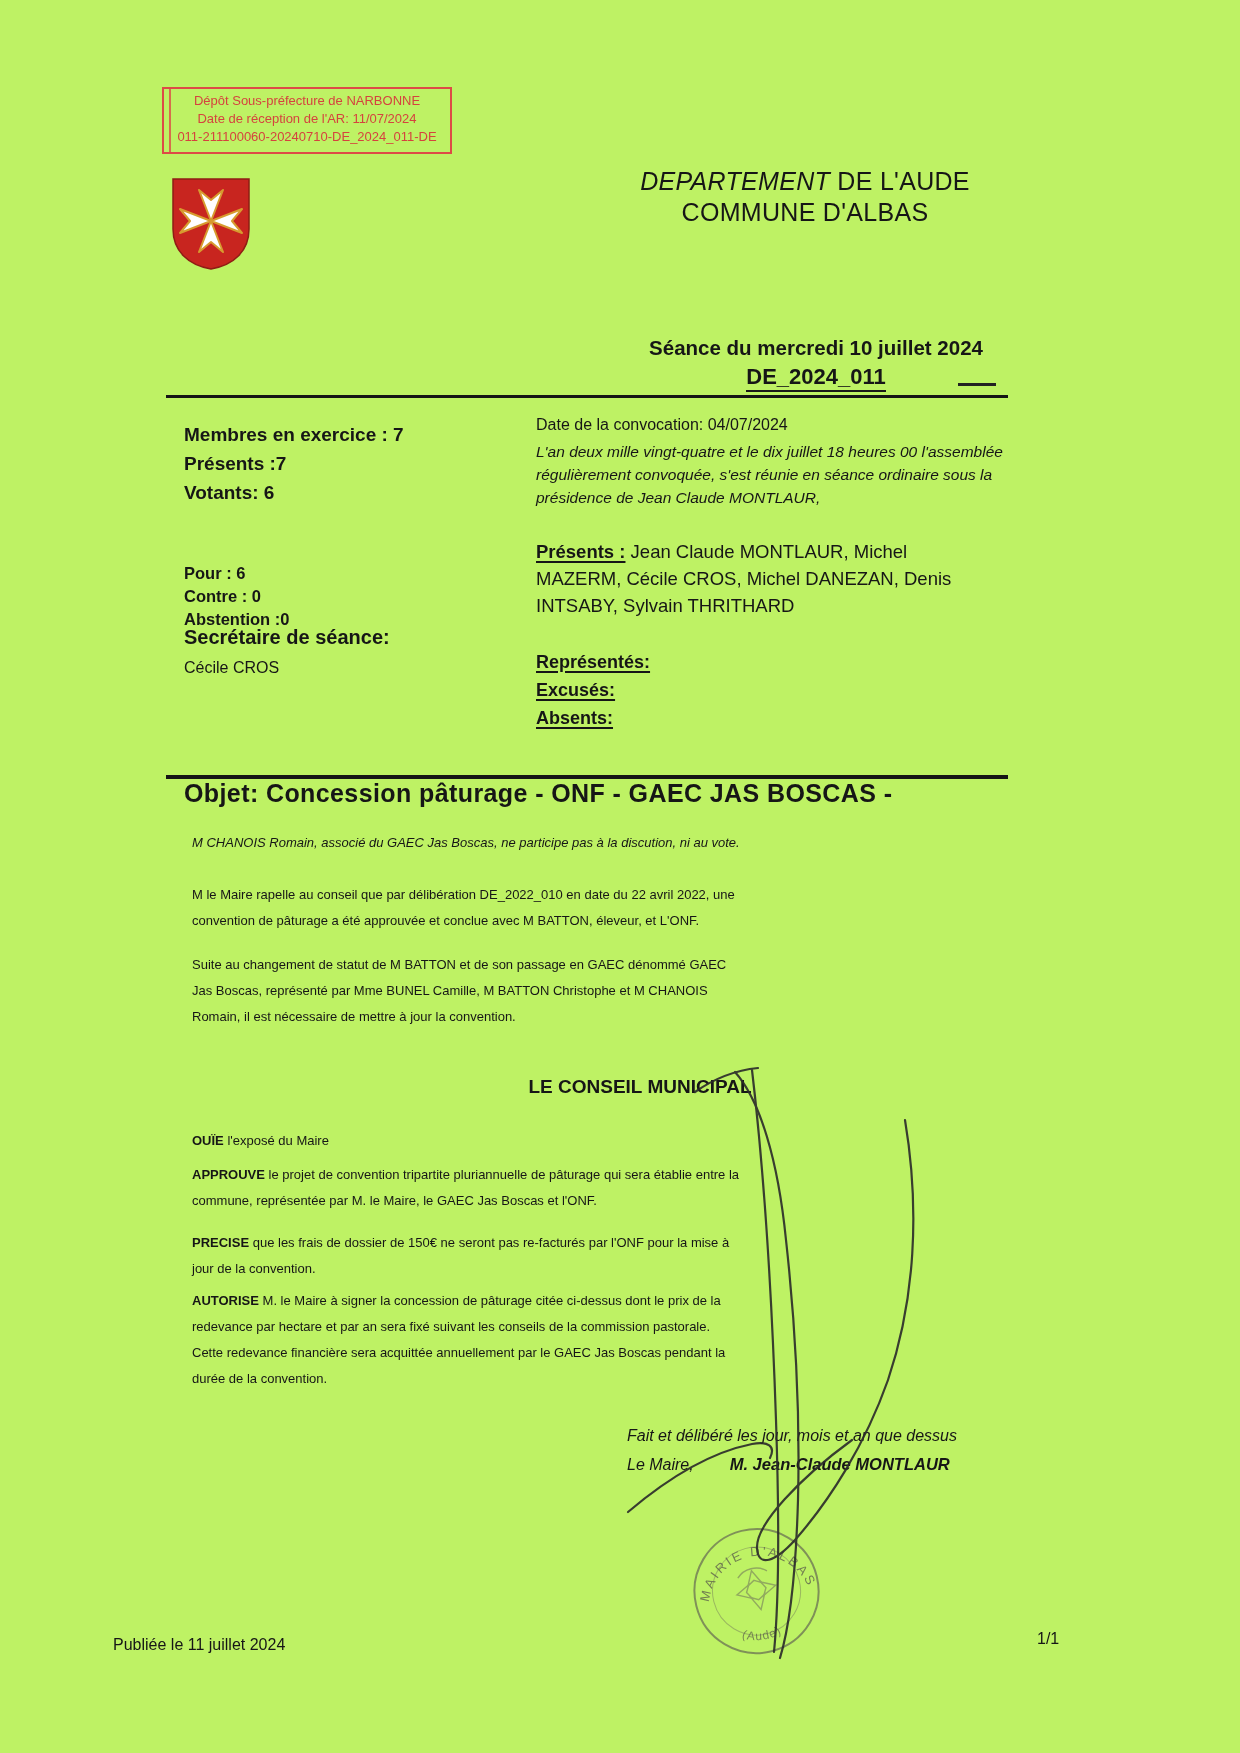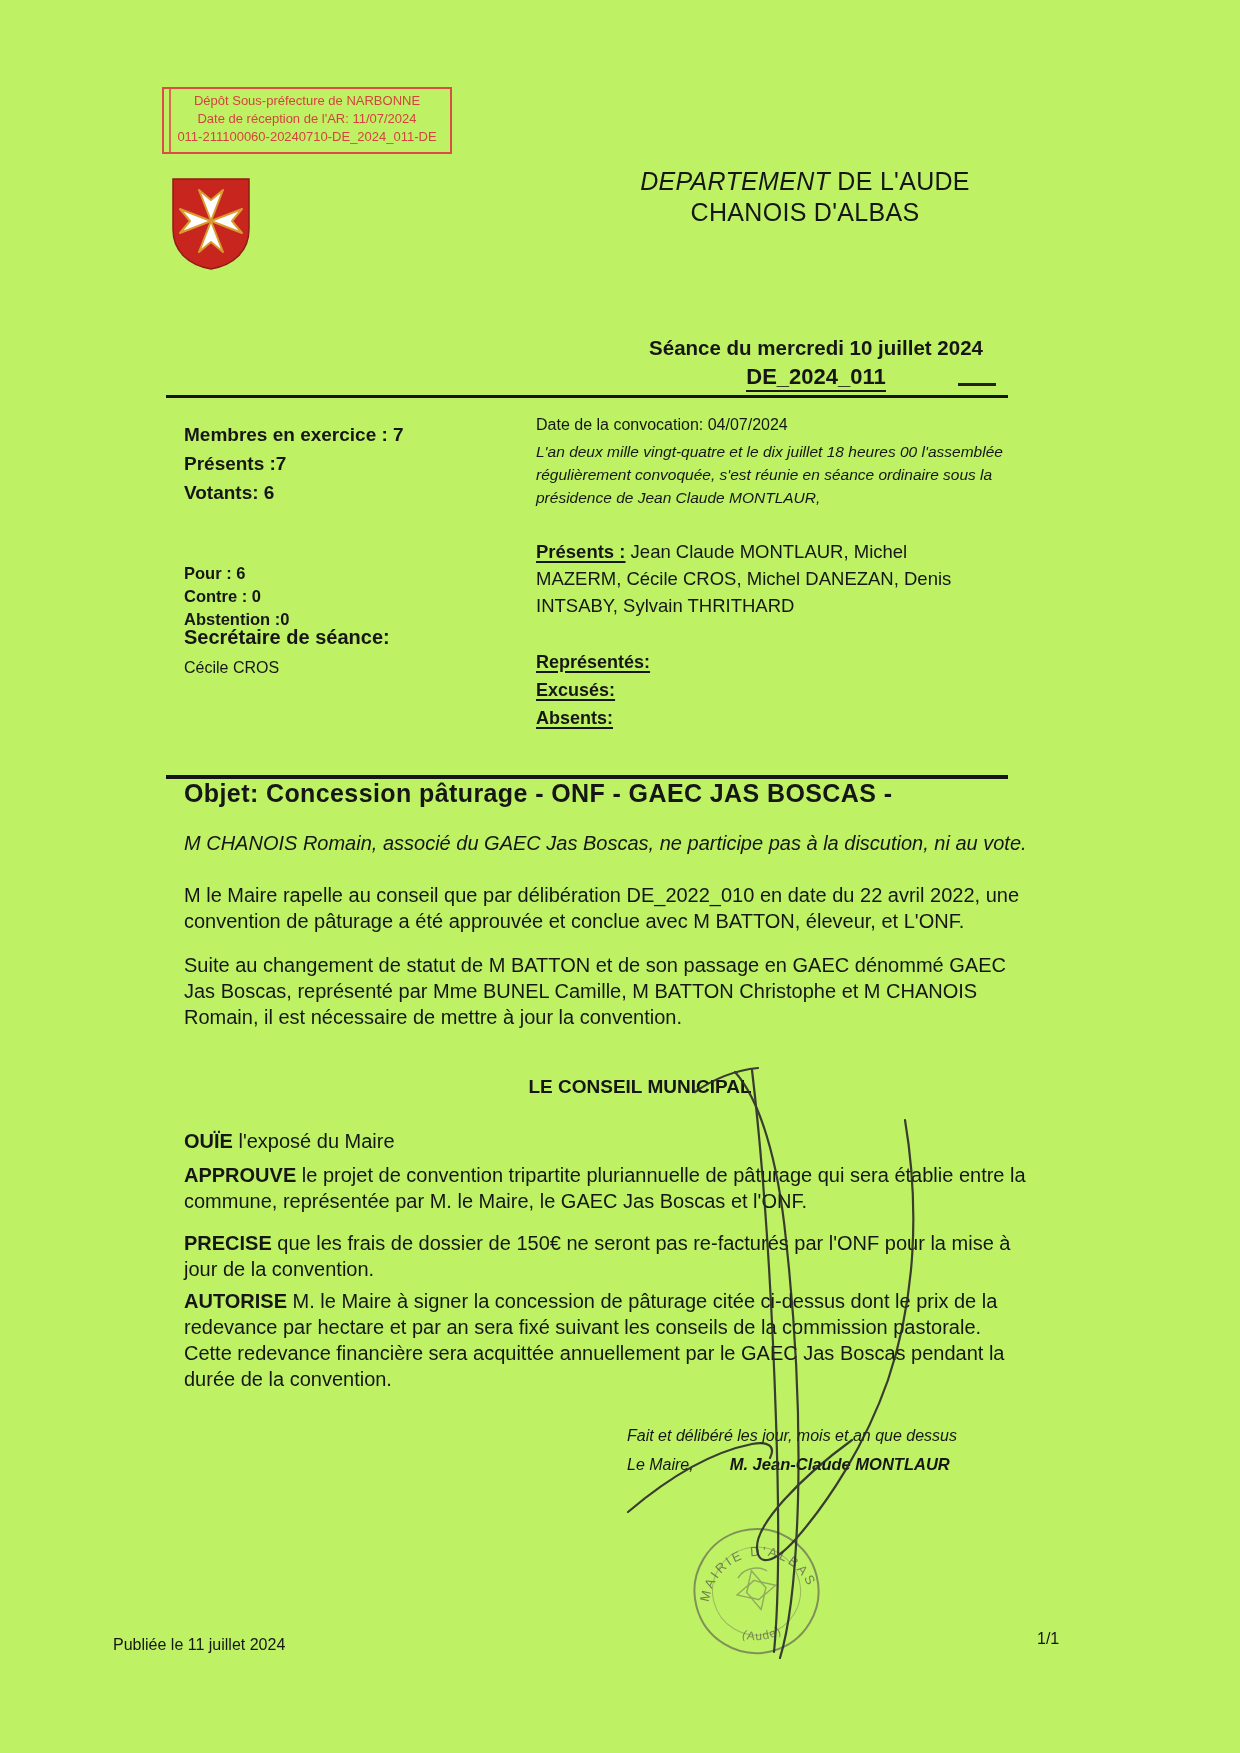--- a/index.html
+++ b/index.html
@@ -33,21 +33,21 @@
   .secrname{left:184px;top:659px;font-size:16px;}
 
   
   .convoc{left:536px;top:416px;font-size:16px;}
   .recital{left:536px;top:440px;font-size:15.5px;font-style:italic;line-height:23px;}
   .presblock{left:536px;top:538px;font-size:18.5px;line-height:27px;}
   .rolelist{left:536px;top:648px;font-size:18px;font-weight:bold;line-height:28px;}
 
   
   .objet{left:184px;top:779px;font-size:25px;font-weight:bold;letter-spacing:.4px;}
-  .body-par{left:184px;font-size:20px;line-height:26px;}
+  .body-par{left:192px;font-size:13px;line-height:26px;}
   .council{left:220px;top:1076px;width:840px;text-align:center;font-size:19px;font-weight:bold;}
   .closing{left:627px;top:1422px;font-size:16px;line-height:28px;font-style:italic;}
   .closing .name{font-weight:bold;font-size:16.5px;margin-left:36px;}
   .maire-label{display:inline-block;}
 
   .foot-left{left:113px;top:1636px;font-size:16px;}
   .foot-right{left:1037px;top:1630px;font-size:16px;}
 
   .sigsvg{left:0;top:0;pointer-events:none;}
   .sealsvg{left:690px;top:1522px;transform:rotate(-14deg);opacity:.85;}
@@ -71,21 +71,21 @@
         <path d="M41,44 L29,13 L41,23 L53,13 Z"></path>
         <path d="M41,44 L29,75 L41,65 L53,75 Z"></path>
         <path d="M41,44 L10,32 L20,44 L10,56 Z"></path>
         <path d="M41,44 L72,32 L62,44 L72,56 Z"></path>
       </g>
     </svg>
   </div>
 
   <div class="abs deptblock">
     <div class="nw"><span class="i">DEPARTEMENT</span><span> DE L'AUDE</span></div>
-    <div class="nw">CHANOIS D'ALBAS</div>
+    <div class="nw">COMMUNE D'ALBAS</div>
   </div>
 
   <div class="abs session">
     <div class="session-line">Séance du mercredi 10 juillet 2024</div>
     <div class="ref-line"><span>DE_2024_011</span></div>
   </div>
   <div class="abs mark" style="left:958px;top:383px;width:38px;height:3px;"></div>
 
   <div class="abs rule" style="left:166px;top:395px;width:842px;height:3px;"></div>
 

